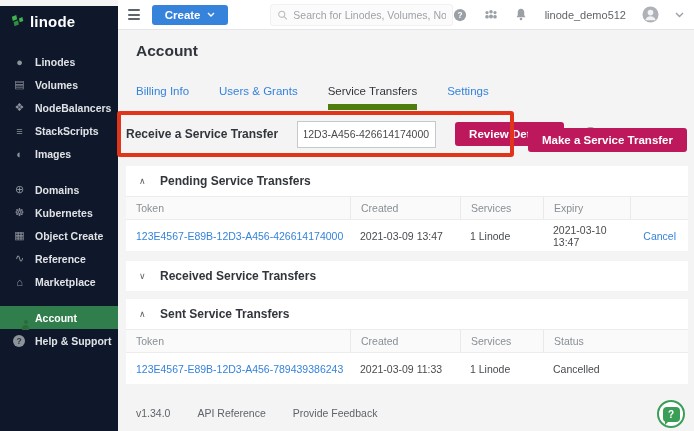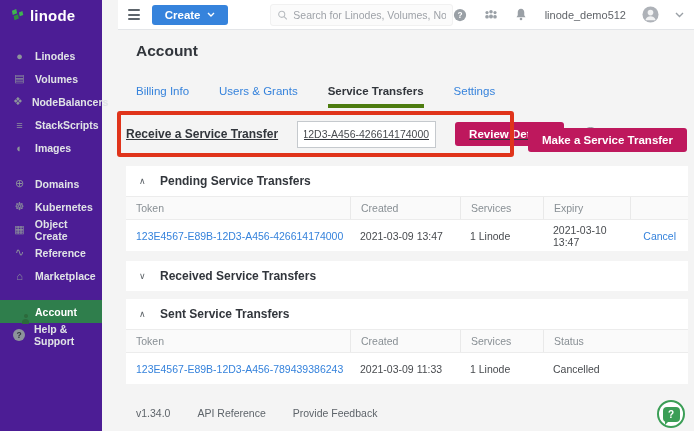--- a/index.html
+++ b/index.html
@@ -3,21 +3,21 @@
 <meta charset="utf-8">
 <style>
   * { margin:0; padding:0; box-sizing:border-box; }
   html,body { width:694px; height:431px; }
   body {
     font-family:"Liberation Sans", sans-serif;
     background:#f4f4f4; position:relative; overflow:hidden;
     color:#32363C;
   }
   
-  .sidebar { position:absolute; left:0; top:0; bottom:0; width:102px; background:#4c1d95; z-index:3; }
+  .sidebar { position:absolute; left:0; top:6px; bottom:0; width:118px; background:#0f172a; z-index:3; }
   .logo-row { height:30px; display:flex; align-items:center; padding-left:11px; gap:5px; }
   .logo-glyph { width:14px; height:14px; flex:0 0 auto; }
   .logo-text { color:#fff; font-size:15px; font-weight:bold; letter-spacing:.2px; }
   .nav { margin-top:14px; }
   .nav-group { margin-bottom:13px; }
   .nav-item { height:23px; display:flex; align-items:center; gap:9px; padding-left:13px;
     font-size:10.5px; font-weight:600; color:#e0e3e6; cursor:pointer; }
   .nav-item .glyph { width:13px; text-align:center; color:#8d939b; font-size:11px; font-weight:400; }
   .nav-item.active { background:#2F7E4C; color:#fff; }
   .person-dot { width:12px; height:12px; border-radius:50%; background:#52b45f; position:relative; overflow:hidden; }
@@ -37,25 +37,25 @@
     font-size:10.5px; color:#6e7076; width:100%; }
   .searchbox input::placeholder { color:#9ea2a8; }
   .top-icons { margin-left:auto; display:flex; align-items:center; gap:16px; padding-right:10px; }
   .username { font-size:11px; color:#606469; margin-left:2px; }
   .icon-btn { cursor:pointer; display:flex; align-items:center; }
   
   .main { position:absolute; left:118px; top:30px; right:0; bottom:0; }
   .page-title { position:absolute; left:18px; top:12px; font-size:15.5px; font-weight:600; color:#32363C; }
   .tabs { position:absolute; left:18px; top:51px; display:flex; }
   .tab { font-size:11.5px; color:#3683DC; padding:4px 0 7px; margin-right:30px; cursor:pointer; }
-  .tab.active { color:#32363C; font-weight:700; border-bottom:4px solid #4d7c0f; }
+  .tab.active { color:#32363C; font-weight:400; border-bottom:6px solid #4d7c0f; }
   
   .annotation-box { position:absolute; left:-1px; top:81px; width:397px; height:46px;
     border:4px solid #E0341B; border-radius:3px; pointer-events:none; z-index:6; }
-  .transfer-row { position:absolute; left:8px; top:88px; height:32px; display:flex; align-items:center; gap:19px;text-decoration:underline; }
+  .transfer-row { position:absolute; left:8px; top:88px; height:32px; display:flex; align-items:center; gap:19px; }
   .transfer-label { font-size:12px; font-weight:700; color:#32363C; white-space:nowrap; }
   .token-input { width:139px; height:27px; border:1px solid #c5c9cd; border-radius:0; font-family:inherit;
     font-size:10.5px; color:#484b4f; padding:0 6px; direction:rtl; }
   .btn-blue { background:#be185d; color:#fff; border:none; border-radius:3px; font-family:inherit;
     font-size:11.5px; font-weight:600; padding:6px 14px; cursor:pointer; white-space:nowrap; }
   .help-ring { width:15px; height:15px; border-radius:50%; border:1.5px solid #8e9399; color:#8e9399;
     font-size:9px; font-weight:bold; display:flex; align-items:center; justify-content:center; cursor:pointer; }
   .make-btn { position:absolute; right:7px; top:98px; }
   
   .card { position:absolute; left:8px; width:562px; background:#fff; }

